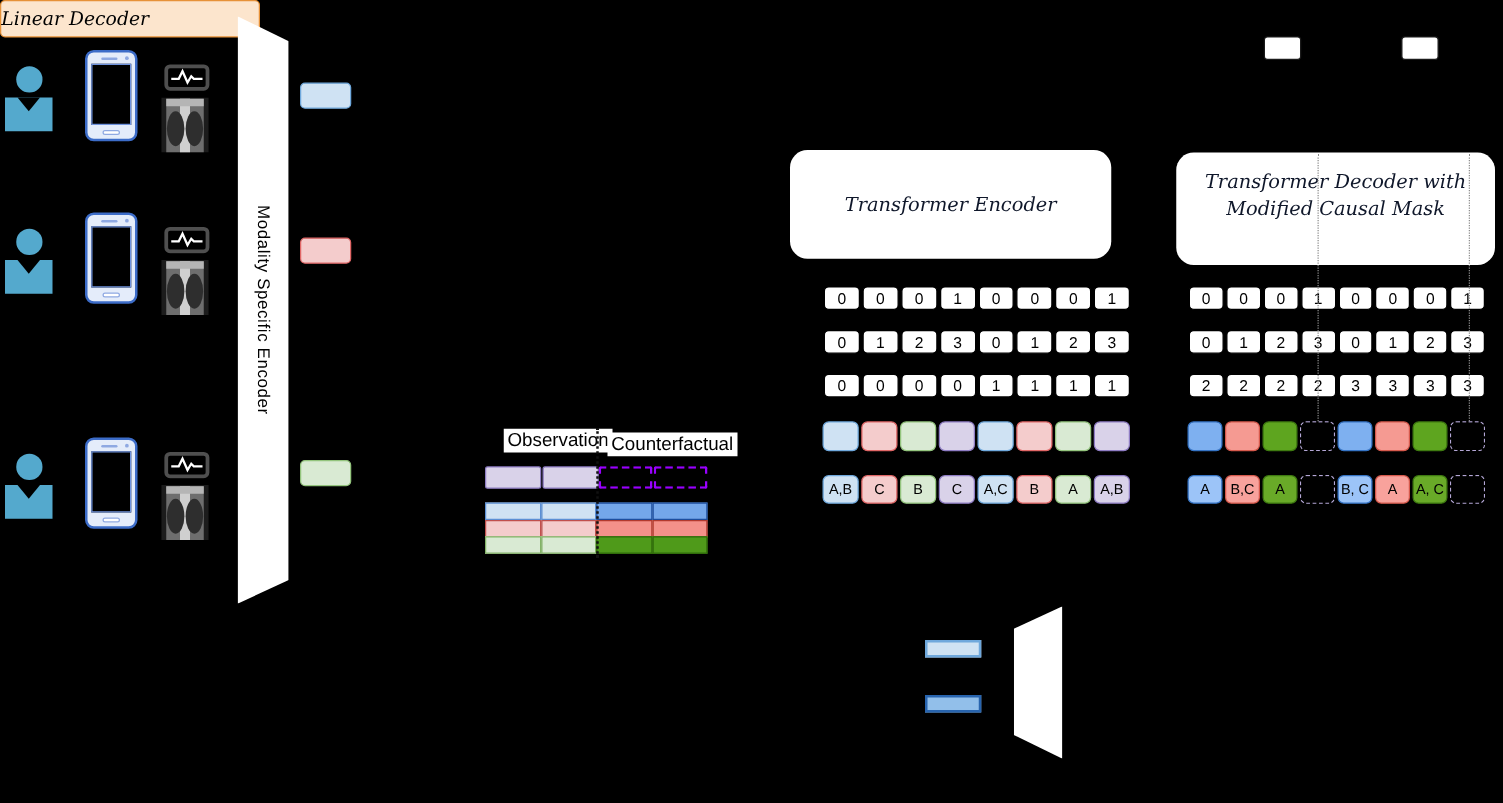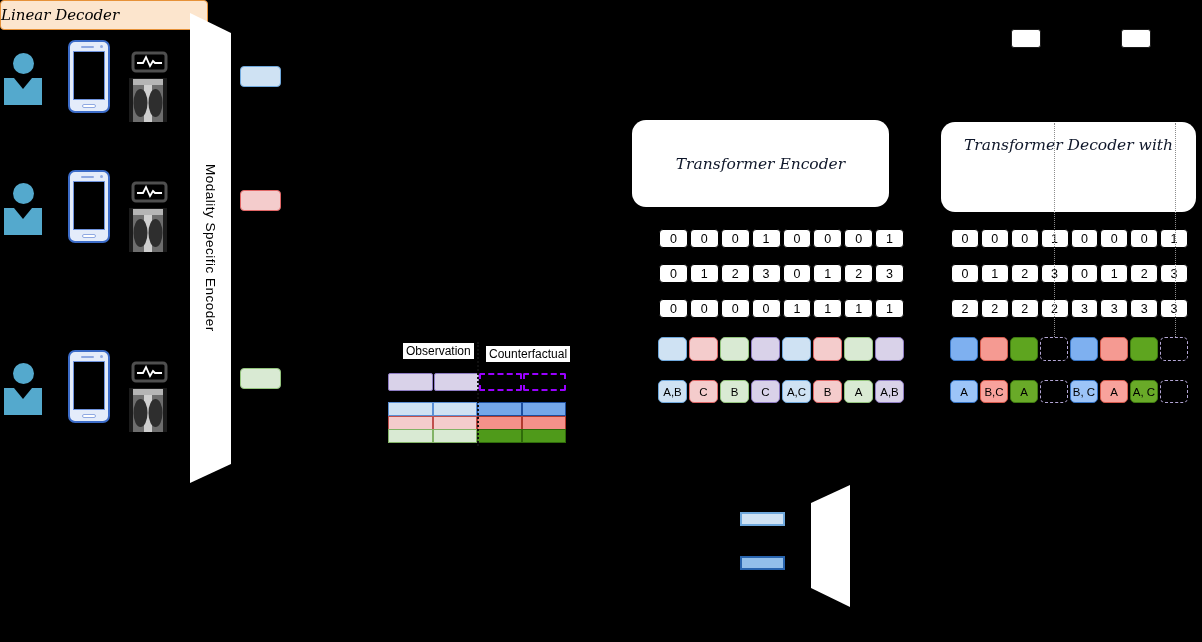--- a/index.html
+++ b/index.html
@@ -68,21 +68,21 @@
   .c-purple{background:#D9D2E9;border:1px solid #8E7CC3;}
   .s-blue{background:#7EB0F0;border:1px solid #3573C4;}
   .s-red{background:#F59A92;border:1px solid #D6594C;}
   .s-green{background:#5EA51F;border:1px solid #3E7A10;}
   .l-blue{background:#9CC4F8;border:1px solid #3573C4;}
   .l-red{background:#F8A29C;border:1px solid #D6594C;}
   .l-green{background:#69AA28;border:1px solid #3E7A10;}
   .dashed{background:transparent;border:1.5px dashed #B4A7D6;}
 
   
-  .obs-label{position:absolute;background:#fff;color:#000;font-size:12px;padding:1px 3px;}
+  .obs-label{position:absolute;background:#fff;color:#000;font-size:15px;padding:1px 3px;}
   .pcellf{position:absolute;width:45px;height:18px;background:#D9D2E9;border:1.5px solid #8E7CC3;
       border-radius:2px;box-sizing:border-box;}
   .pcelld{position:absolute;width:43px;height:18px;border:2px dashed #9900FF;border-radius:2px;box-sizing:border-box;}
   .grid-row{position:absolute;left:388px;width:178px;height:14px;display:flex;}
   .gcell{flex:1;box-sizing:border-box;}
   .g-blue-l{background:#CFE2F3;border:1px solid #5B8FD4;}
   .g-blue-s{background:#74A7EA;border:1px solid #1D4E9E;}
   .g-red-l{background:#F4CCCC;border:1px solid #C0504D;}
   .g-red-s{background:#F4918A;border:1px solid #B23A2E;}
   .g-green-l{background:#D9EAD3;border:1px solid #82B366;}
@@ -274,20 +274,21 @@
     <div class="lcell c-green">B</div>
     <div class="lcell c-purple">C</div>
     <div class="lcell c-blue">A,C</div>
     <div class="lcell c-red">B</div>
     <div class="lcell c-green">A</div>
     <div class="lcell c-purple">A,B</div>
   </div>
 
   <div class="bigbox dec-box">
     <span>Transformer Decoder with</span>
+    <span>Modified Causal Mask</span>
   </div>
 
   <div class="lin-dec">
     <span>Linear Decoder</span>
   </div>
   <div class="mini-white" style="left:1011px;top:29px;"></div>
   <div class="mini-white" style="left:1121px;top:29px;"></div>
 
   <div class="vdot" style="left:1054px;top:123px;height:214px;"></div>
   <div class="vdot" style="left:1175px;top:123px;height:214px;"></div>

